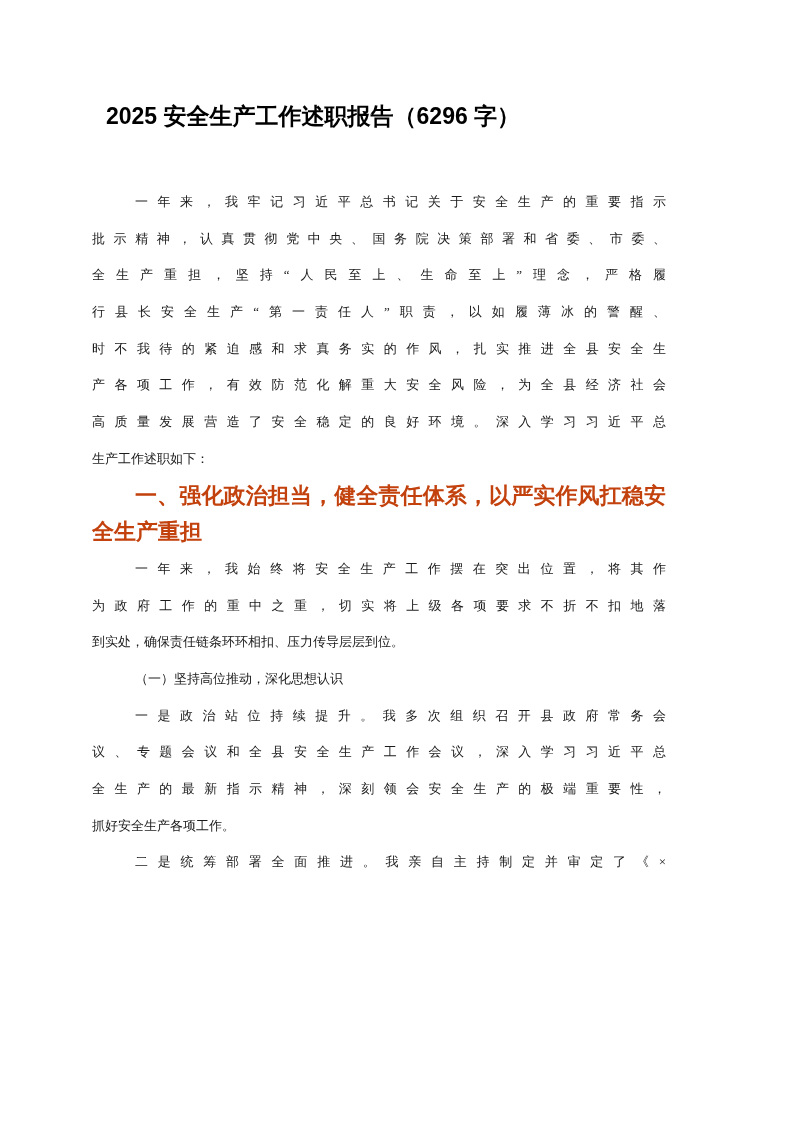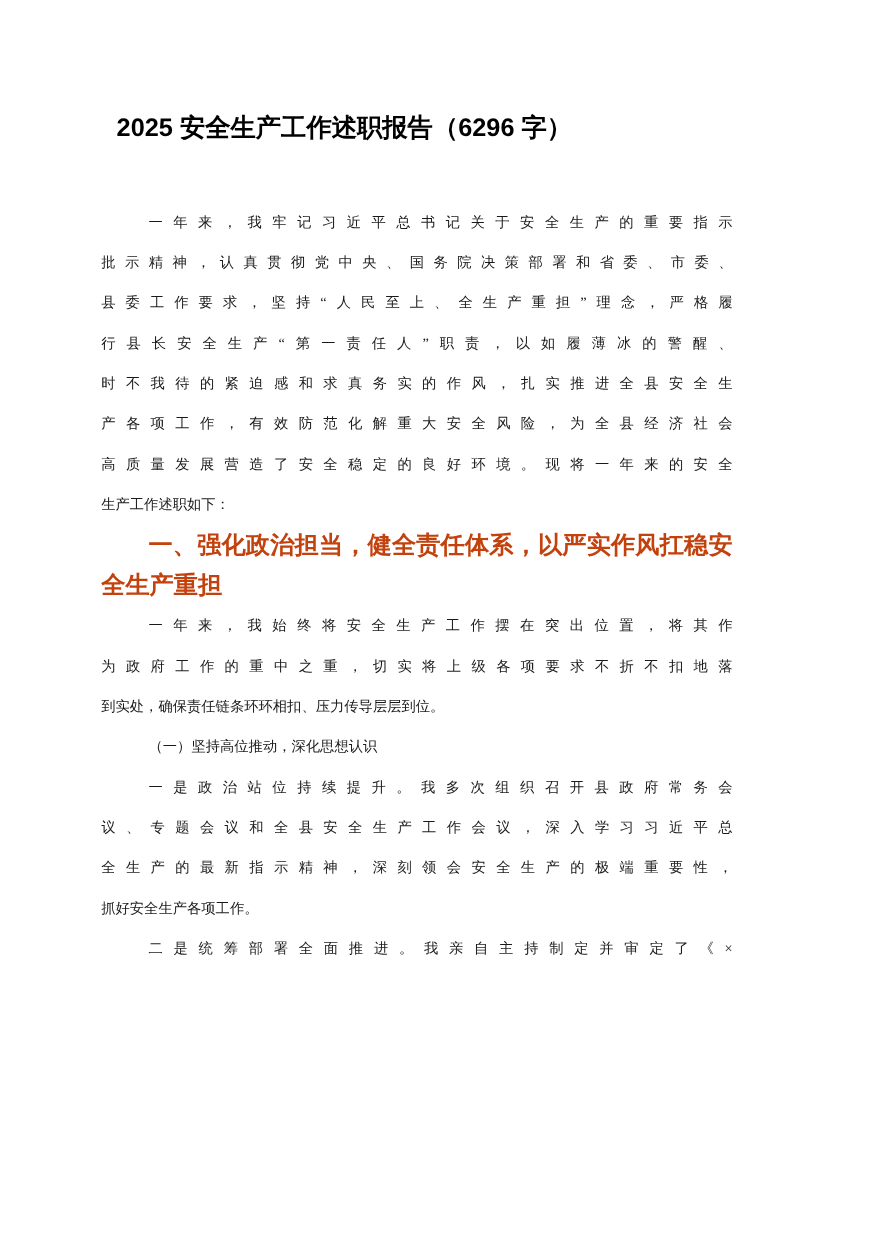--- a/index.html
+++ b/index.html
@@ -50,25 +50,25 @@
 <body>
 
 <div class="page">
   <div class="content">
 
     <h1 class="doc-title">2025 安全生产工作述职报告（6296 字）</h1>
 
     <section class="para">
       <div class="ln ind j">一年来，我牢记习近平总书记关于安全生产的重要指示</div>
       <div class="ln j">批示精神，认真贯彻党中央、国务院决策部署和省委、市委、</div>
-      <div class="ln j">县委工作要求，坚持“人民至上、全生产重担”理念，严格履</div>
+      <div class="ln j">全生产重担，坚持“人民至上、生命至上”理念，严格履</div>
       <div class="ln j">行县长安全生产“第一责任人”职责，以如履薄冰的警醒、</div>
       <div class="ln j">时不我待的紧迫感和求真务实的作风，扎实推进全县安全生</div>
       <div class="ln j">产各项工作，有效防范化解重大安全风险，为全县经济社会</div>
-      <div class="ln j">高质量发展营造了安全稳定的良好环境。现将一年来的安全</div>
+      <div class="ln j">高质量发展营造了安全稳定的良好环境。深入学习习近平总</div>
       <div class="ln">生产工作述职如下：</div>
     </section>
 
     <section class="para">
       <div class="ln hd ind j">一、强化政治担当，健全责任体系，以严实作风扛稳安</div>
       <div class="ln hd">全生产重担</div>
     </section>
 
     <section class="para">
       <div class="ln ind j">一年来，我始终将安全生产工作摆在突出位置，将其作</div>

